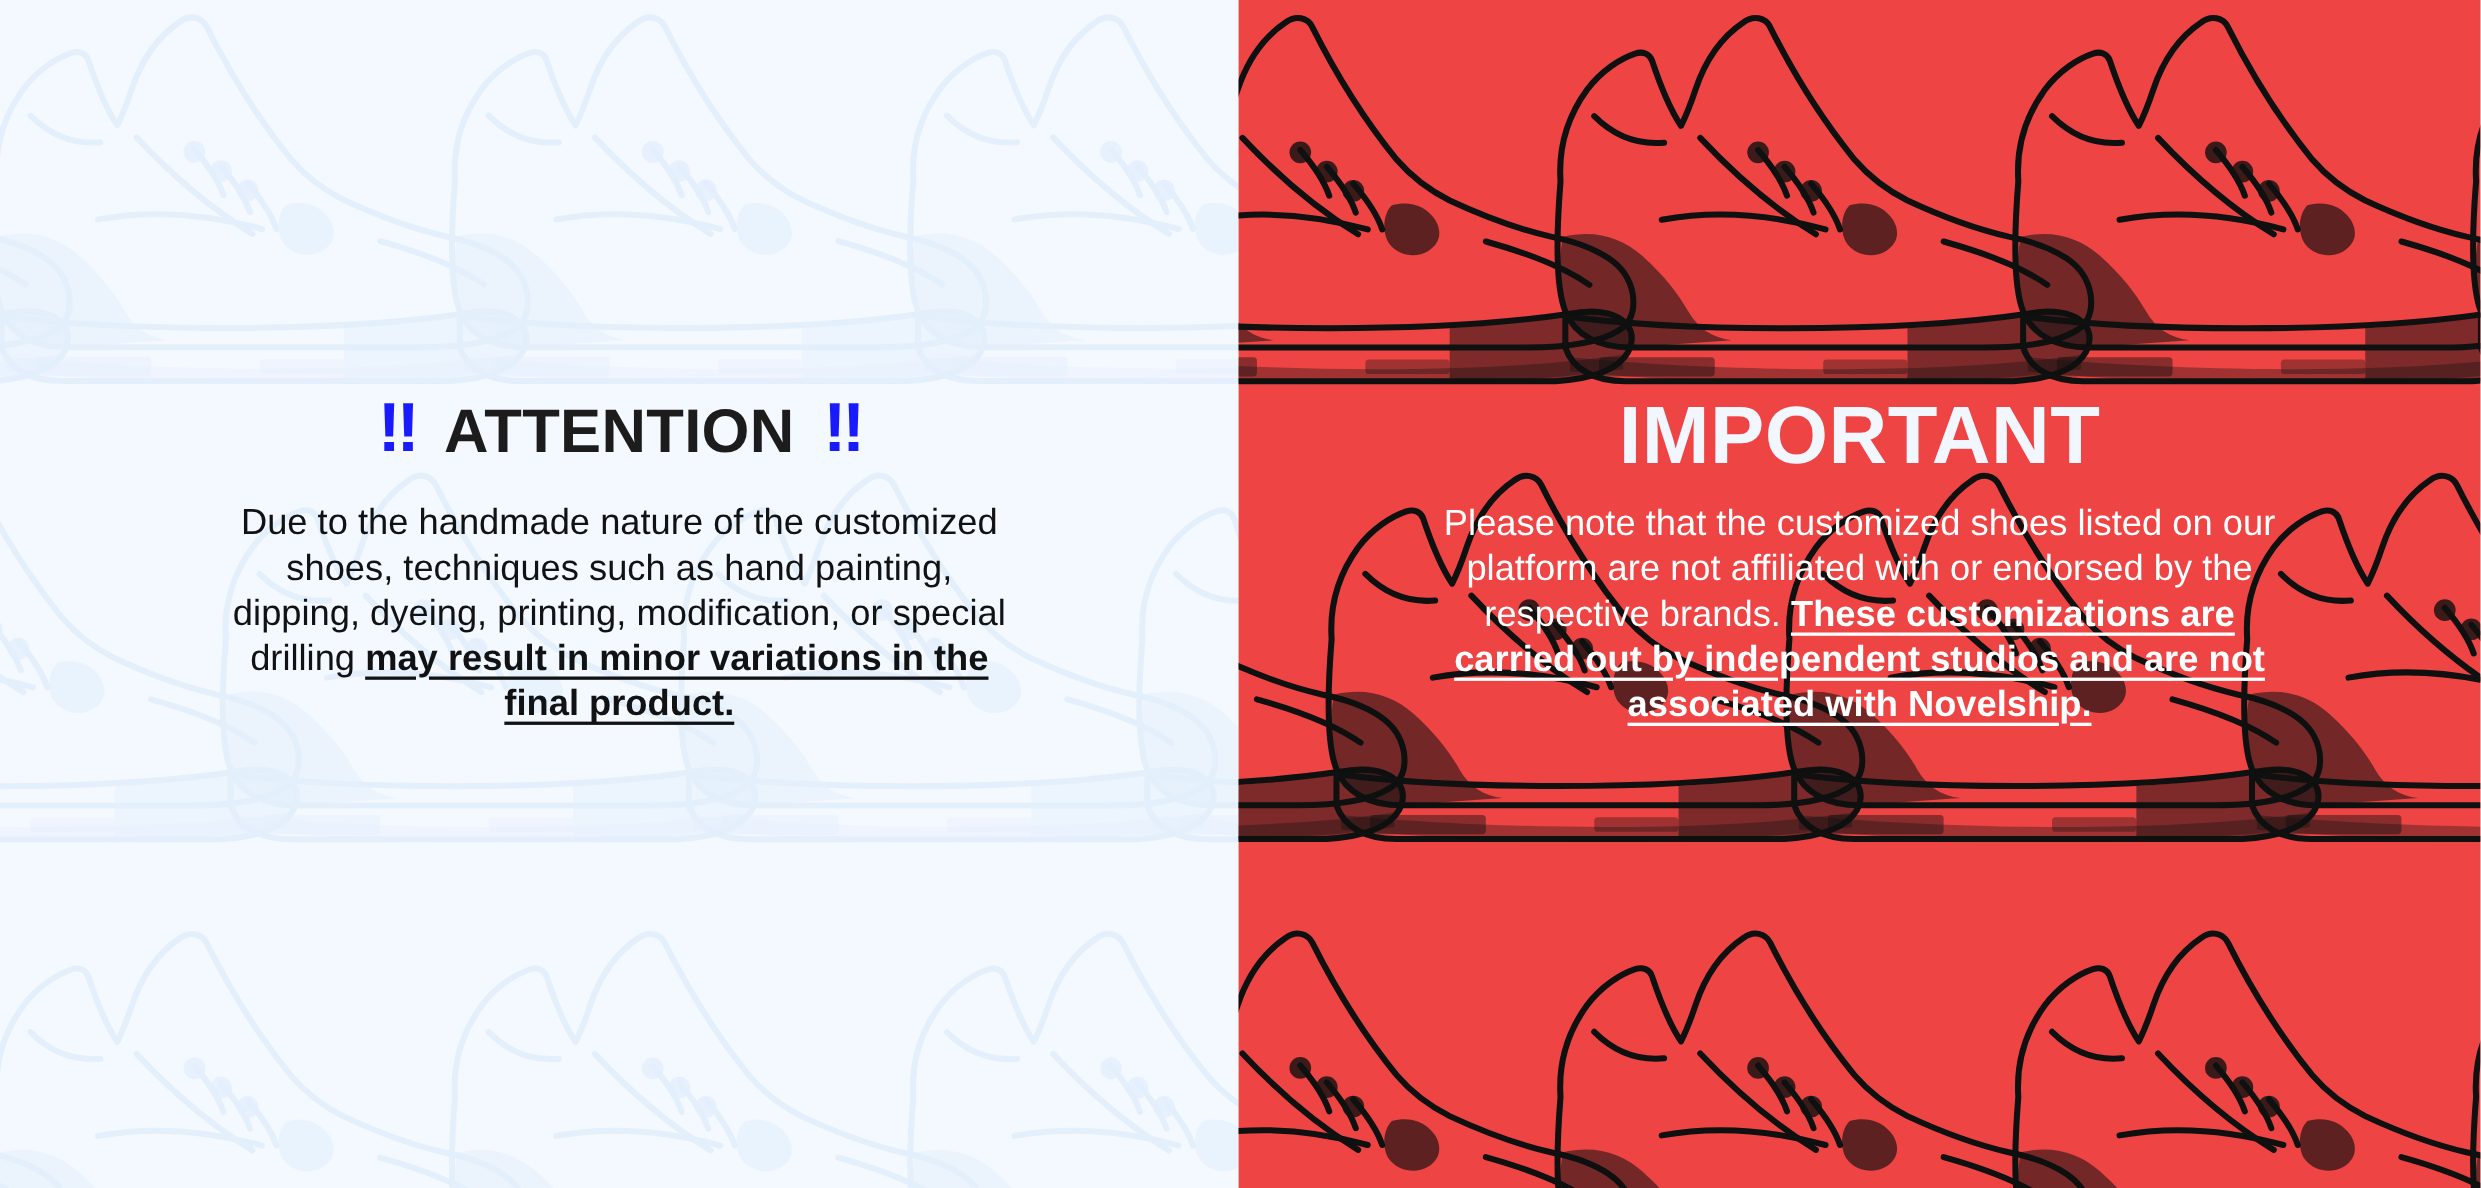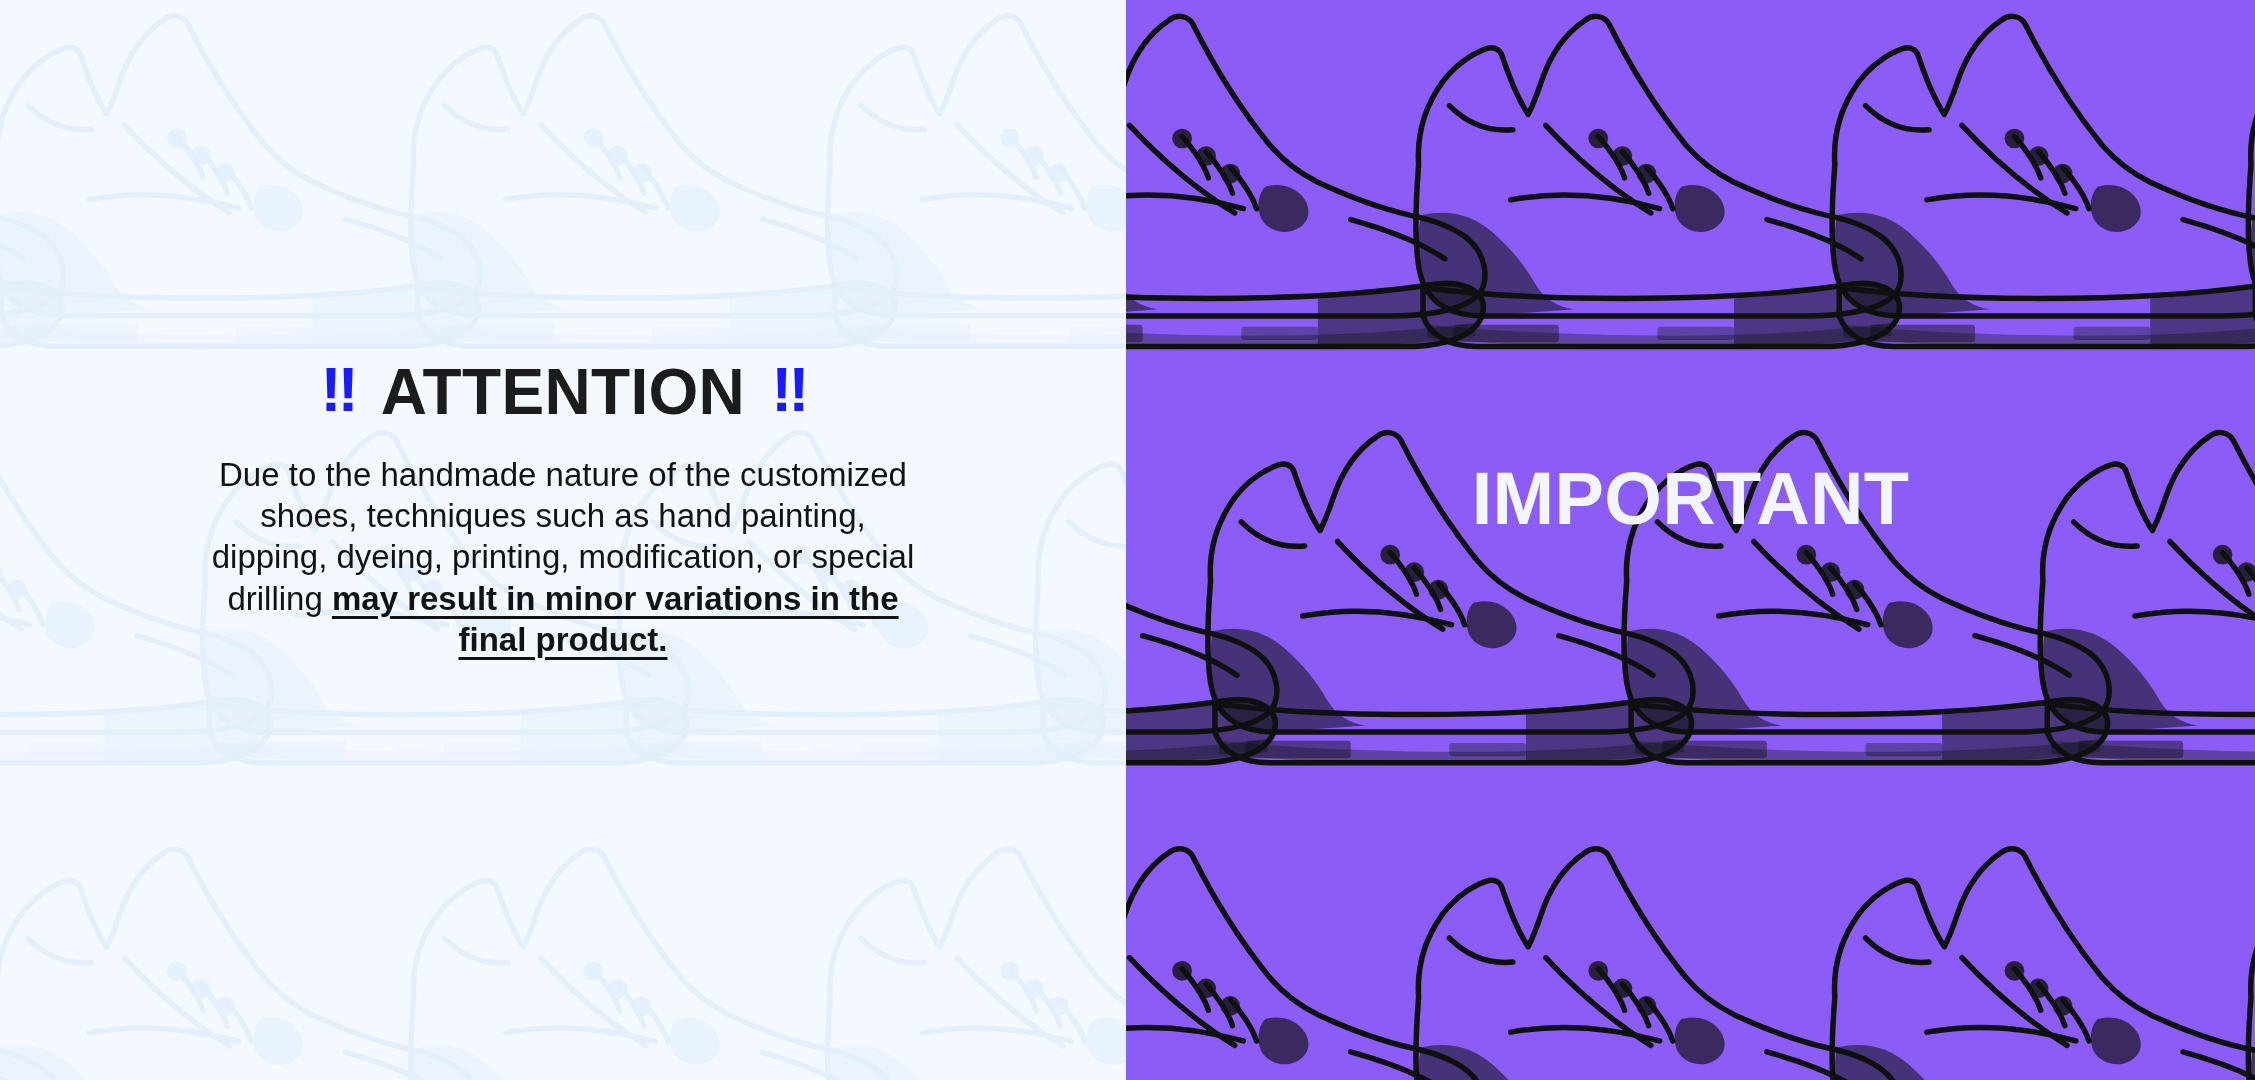--- a/index.html
+++ b/index.html
@@ -23,21 +23,21 @@
   
   .panel {
     position:relative;
     height:1080px;
     overflow:hidden;
     display:flex;
     align-items:center;
     justify-content:center;
   }
   .panel-left  { width:1126px; background:#f4f8ff; }
-  .panel-right { width:1129px; background:#8b5cf6; }
+  .panel-right { width:1129px; background:#ef4444; }
 
   
   .pattern {
     position:absolute;
     top:-120px;
     left:-60px;
     width:calc(100% + 240px);
     height:calc(100% + 300px);
     pointer-events:none;
   }
@@ -72,21 +72,21 @@
   }
   .bang {
     color:#1a1aff;
     font-size:63px;
     font-weight:900;
     letter-spacing:-0.06em;
     line-height:1;
     position:relative;
     top:-2px;
   }
-  .heading-left-text { font-size:64px; letter-spacing:0.005em; }
+  .heading-left-text { font-size:56px; letter-spacing:0.005em; }
 
   .heading-right {
     font-size:74px;
     color:#f2f6ff;
     margin-bottom:22px;
     line-height:0.98;
     letter-spacing:0.005em;
   }
   .heading-right span { display:block; white-space:nowrap; }
 
@@ -217,16 +217,19 @@
           <use href="#sneakerL" x="500" y="1370"></use>
           <use href="#sneakerL" x="880" y="1370"></use>
         </g>
       </svg>
     </div>
 
     <div class="content content-right">
       <h1 class="heading heading-right">
         <span>IMPORTANT</span>
       </h1>
+      <p class="body-text body-right">
+        <span>Please note that the customized shoes listed on our platform are not affiliated with or endorsed by the respective brands. </span><span class="em">These customizations are carried out by independent studios and are not associated with Novelship.</span>
+      </p>
     </div>
   </section>
 
 </div>
 
 </body></html>

